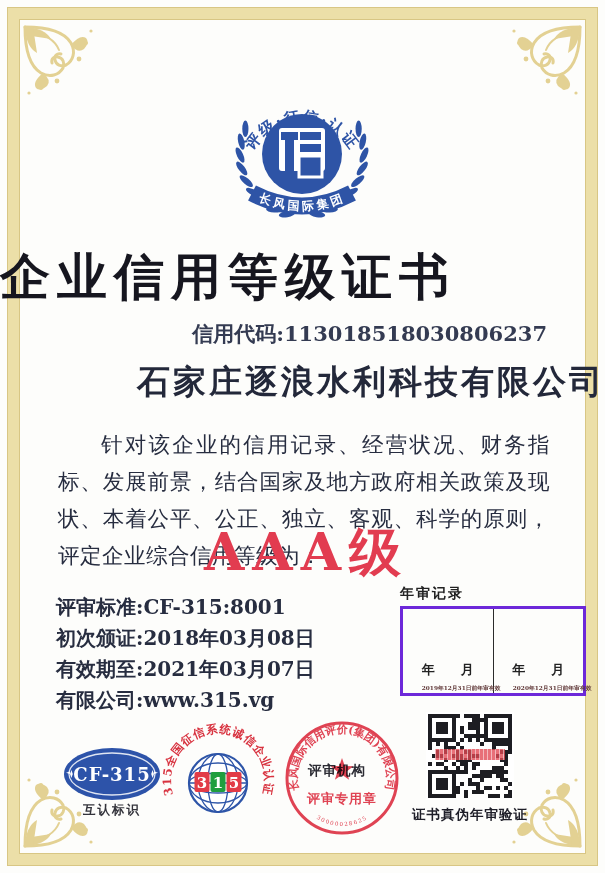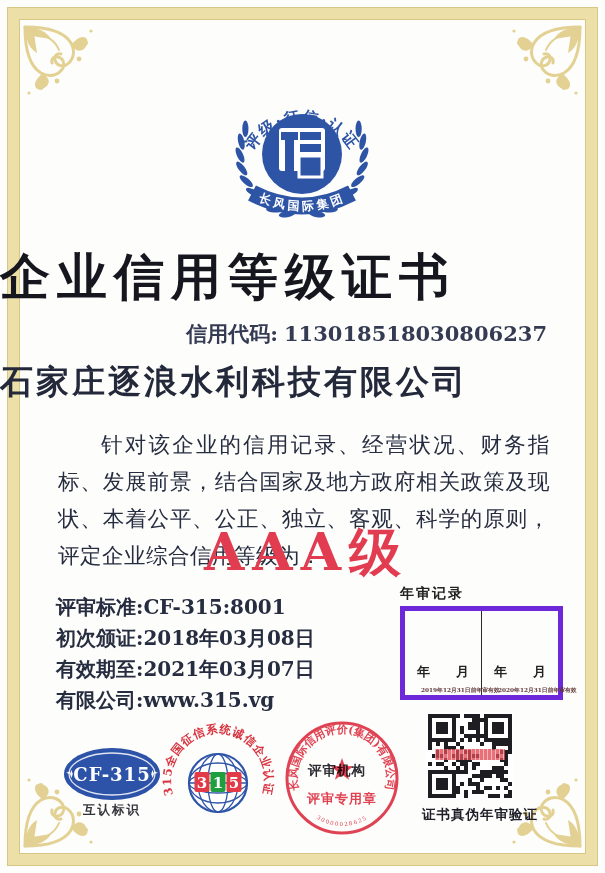--- a/index.html
+++ b/index.html
@@ -12,35 +12,35 @@
   .cnr.tl{left:21px;top:23px;}
   .cnr.tr{right:21px;top:23px;transform:scaleX(-1);}
   .cnr.bl{left:21px;bottom:23px;transform:scaleY(-1);}
   .cnr.br{right:21px;bottom:23px;transform:scale(-1,-1);}
   
   .logo{position:absolute;left:222px;top:80px;width:160px;height:152px;}
   
   .title{position:absolute;top:244px;left:0;right:0;text-align:left;
          font-weight:900;font-size:50px;letter-spacing:7px;color:#16161f;}
   .credit{position:absolute;top:320px;right:58px;font-weight:700;font-size:21px;color:#343b52;}
-  .credit .lbl{margin-right:6px;text-align:center;}
-  .company{position:absolute;top:360px;left:0;right:0;text-align:left;
+  .credit .lbl{margin-right:0;text-align:center;}
+  .company{position:absolute;top:360px;left:0;right:0;text-align:right;
            font-family:"DejaVu Sans","Liberation Sans",sans-serif;
            font-weight:900;font-size:33px;letter-spacing:3px;color:#23283a;}
   .bodytxt{position:absolute;top:426px;left:58px;width:492px;margin:0;
            font-weight:400;font-size:21.5px;line-height:37px;text-align:justify;
            text-indent:2em;color:#272d40;letter-spacing:.5px;}
   .grade{position:absolute;top:518px;left:0;right:0;text-align:center;
          font-weight:900;font-size:52px;letter-spacing:8px;margin-left:8px;color:#e23c50;}
   .details{position:absolute;left:56px;top:592px;font-weight:700;font-size:20px;
            line-height:31px;color:#272d40;}
   
-  .review{position:absolute;left:400px;top:585px;width:163px;}
+  .review{position:absolute;left:400px;top:585px;width:186px;}
   .review-label{font-weight:700;font-size:14px;color:#222;letter-spacing:2px;margin-bottom:3px;}
-  .review-box{height:84px;border:5px solid #6d28d9;display:flex;background:transparent;}
+  .review-box{height:84px;border:3px solid #6d28d9;display:flex;background:transparent;}
   .review-cell{flex:1;position:relative;}
   .review-cell:first-child{border-right:1px solid #2b2b2b;}
   .ym{position:absolute;bottom:14px;left:0;width:100%;text-align:center;
       font-weight:700;font-size:13px;color:#222;}
   .note{position:absolute;bottom:1px;left:0;width:100%;text-align:center;
         font-weight:700;font-size:10px;color:#5d3434;transform:scale(.58);
         transform-origin:50% 100%;white-space:nowrap;}
   
   .oval-seal{position:absolute;left:60px;top:744px;}
   .mutual-caption{position:absolute;left:60px;top:802px;width:104px;text-align:center;
@@ -49,21 +49,21 @@
   .printed-label{position:absolute;left:308px;top:762px;z-index:1;
                  font-weight:700;font-size:13.5px;color:#2c2c34;letter-spacing:1px;}
   .red-seal{position:absolute;left:280px;top:716px;z-index:2;mix-blend-mode:multiply;opacity:.95;}
   
   .qr{position:absolute;left:426px;top:712px;width:88px;height:88px;background:#fff;}
   .qr-grid{display:grid;grid-template-columns:repeat(21,4px);grid-auto-rows:4px;padding:2px;}
   .qr-grid .on{background:#1d1d22;}
   .qr-strip{position:absolute;left:9px;top:37px;width:70px;height:11px;
             background:rgba(225,72,82,.78);
             background-image:repeating-linear-gradient(90deg,rgba(255,255,255,.5) 0 1px,transparent 1px 4px);}
-  .qr-caption{position:absolute;left:402px;top:806px;width:136px;text-align:right;
+  .qr-caption{position:absolute;left:402px;top:806px;width:136px;text-align:center;
               font-weight:700;font-size:13.5px;color:#1e1e28;letter-spacing:1px;}
   svg text{font-family:"DejaVu Serif","Liberation Serif",serif;}
 </style>
 </head>
 <body>
 
 <div class="page">
 
   <div class="band"></div>
 

